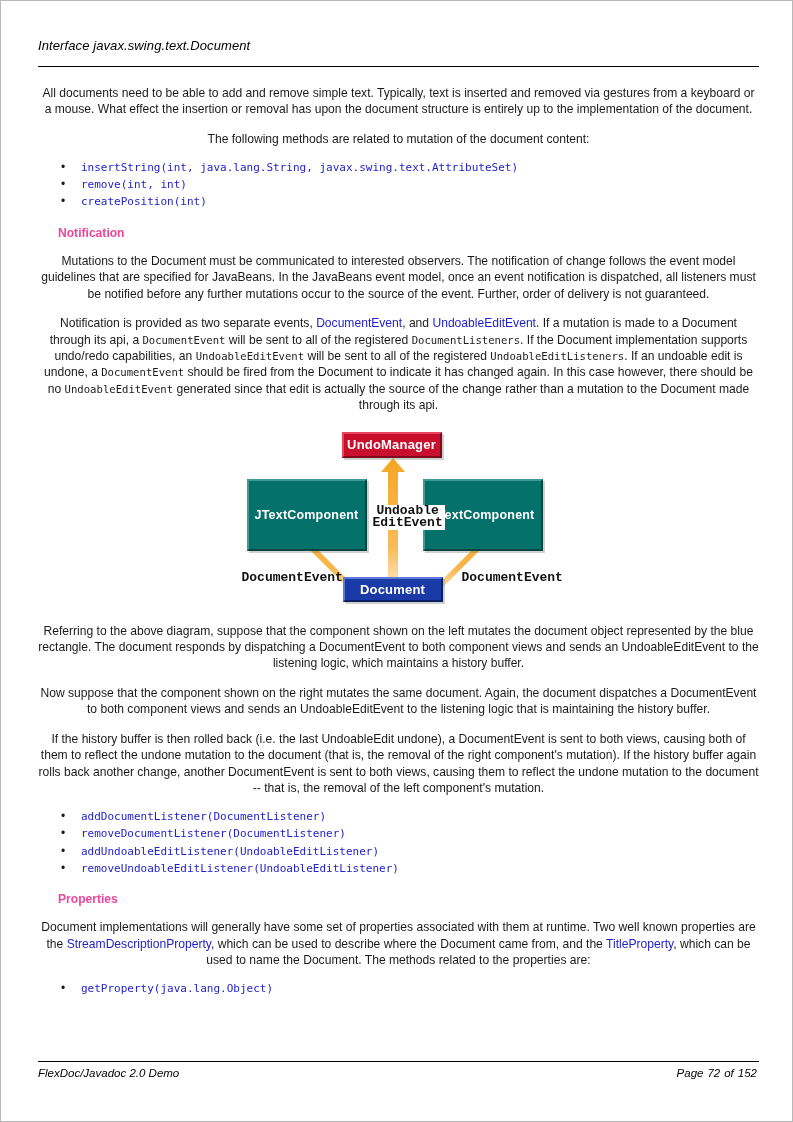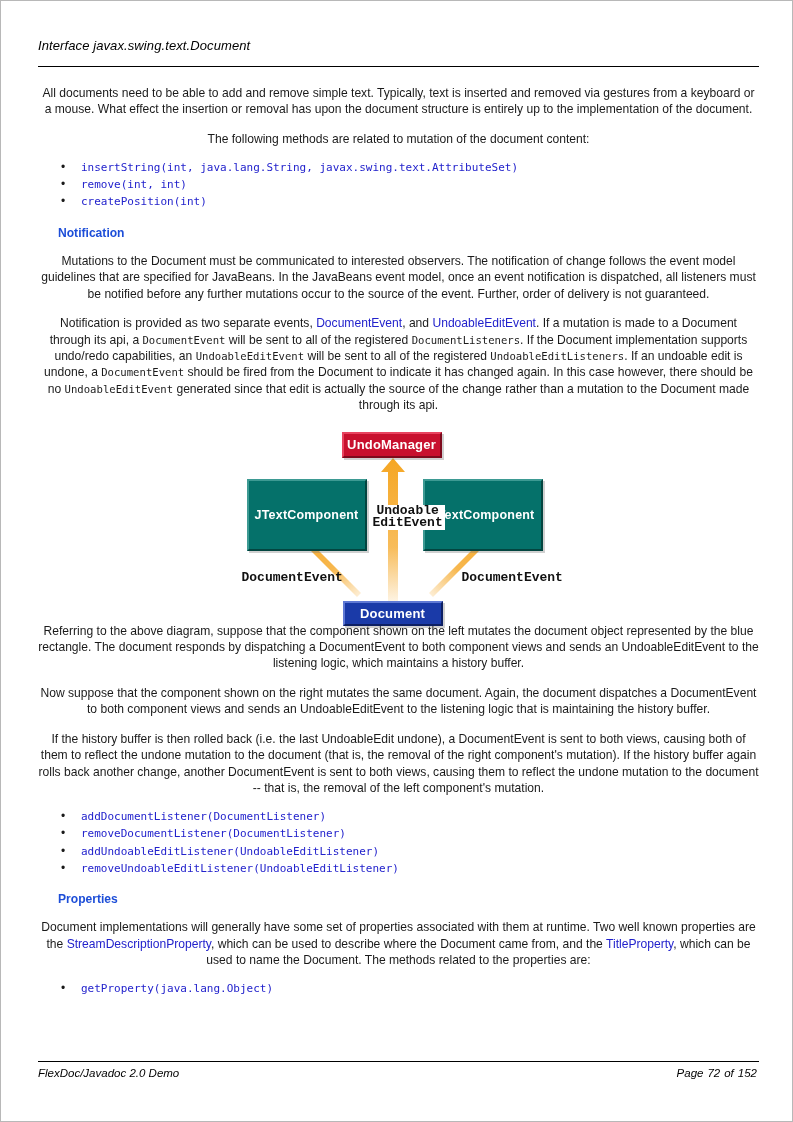--- a/index.html
+++ b/index.html
@@ -44,21 +44,21 @@
     line-height: 16.4px;
     color: #1a1a1a;
     margin: 0 0 13px 0;
     text-align: center;
   }
   p.para:first-of-type { margin-top: 18px; }
 
   .sec-title {
     font-size: 12.1px;
     font-weight: bold;
-    color: #1d4ed8;
+    color: #ec4899;
     margin: 15px 0 12px 0;
     line-height: 15px;
     padding-left: 20px;
   }
   .inline-mono {
     font-family: "DejaVu Sans Mono", "Liberation Mono", monospace;
     font-size: 10.6px;
   }
   .lnk {
     color: #2222cc;
@@ -157,21 +157,20 @@
     top: 145px;
     width: 100px;
     height: 25px;
     background: #1a3aa8;
     border-top: 2px solid #5f79d4;
     border-left: 2px solid #5f79d4;
     border-right: 2px solid #0d1f63;
     border-bottom: 2px solid #0d1f63;
     font-size: 13px;
     box-shadow: 2px 2px 0 rgba(120,120,120,0.35);
-    margin-top: 24px;
   }
   .dlabel {
     position: absolute;
     font-family: Liberation Mono, monospace;
     font-weight: bold;
     font-size: 13px;
     color: #111111;
     line-height: 12.5px;
     z-index: 4;
     white-space: nowrap;

